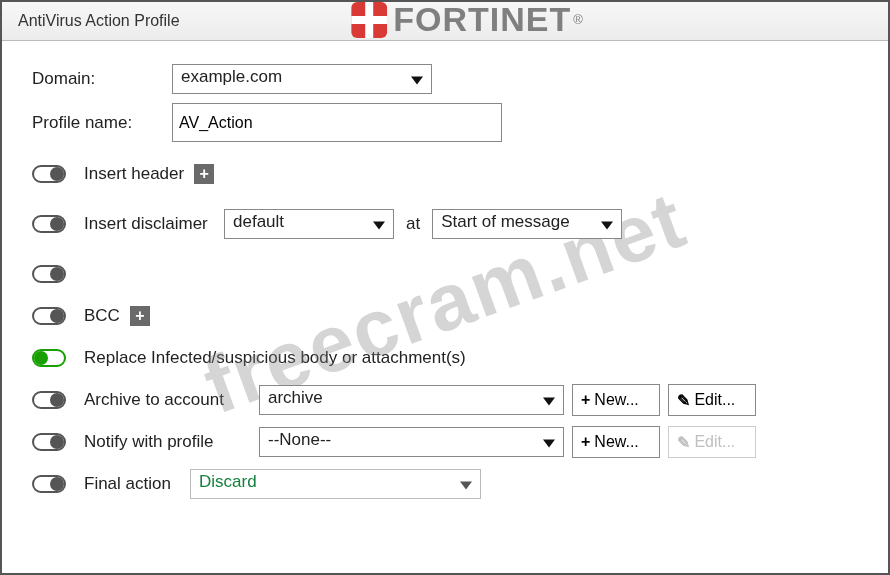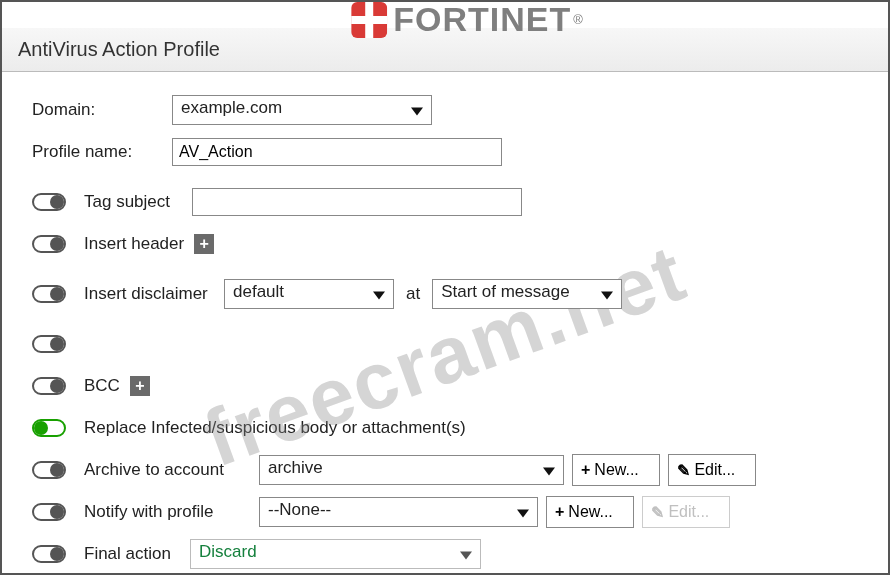--- a/index.html
+++ b/index.html
@@ -11,40 +11,39 @@
     position:relative;
     box-sizing:border-box;
     border:2px solid #555;
     background:#fff;
   }
   
   .header{
     background:linear-gradient(#f7f7f7,#ececec);
     border-bottom:1px solid #bbb;
     padding:10px 16px;
-    font-size:20px;
+    font-size:16px;
     color:#333;
-    margin-top:26px;
   }
   .panel{
     padding:20px 30px 10px 30px;
     position:relative;
   }
   .row{
     display:flex;
     align-items:center;
     min-height:36px;
     margin-bottom:6px;
   }
   .lbl-fixed{width:140px;}
   .row2-label{width:175px;}
   
   .tinput{
     border:1px solid #888;
-    height:28px;
+    height:39px;
     padding:0 6px;
     font-size:16px;
     box-sizing:border-box;
   }
   
   .sel{
     border:1px solid #888;
     height:30px;
     background:#fff;
     position:relative;
@@ -137,27 +136,20 @@
     </div>
   </div>
 
   <div class="row">
     <div class="lbl-fixed">Profile name:</div>
     <input class="tinput" style="width: 330px;" value="AV_Action">
   </div>
 
   <div style="height:8px"></div>
 
-  <div class="row">
-    <div class="toggle off">
-        <div class="knob"></div>
-      </div>
-    <div style="width:108px">Tag subject</div>
-    <input class="tinput" style="width: 330px;" value="">
-  </div>
 
   <div class="row">
     <div class="toggle off">
         <div class="knob"></div>
       </div>
     <div>Insert header</div>
     <div class="plus-box">
         <span>+</span>
       </div>
   </div>
@@ -219,21 +211,21 @@
       <span class="bicon">✎</span>
       <span>Edit...</span>
     </button>
   </div>
 
   <div class="row">
     <div class="toggle off">
         <div class="knob"></div>
       </div>
     <div class="row2-label">Notify with profile</div>
-    <div class="sel" style="width:279px">
+    <div class="sel" style="width:305px">
       <span>--None--</span>
       <span class="caret"></span>
     </div>
     <button class="btn" style="width:88px">
       <span class="bicon">+</span>
       <span>New...</span>
     </button>
     <button class="btn disabled" style="width:88px">
       <span class="bicon">✎</span>
       <span>Edit...</span>

